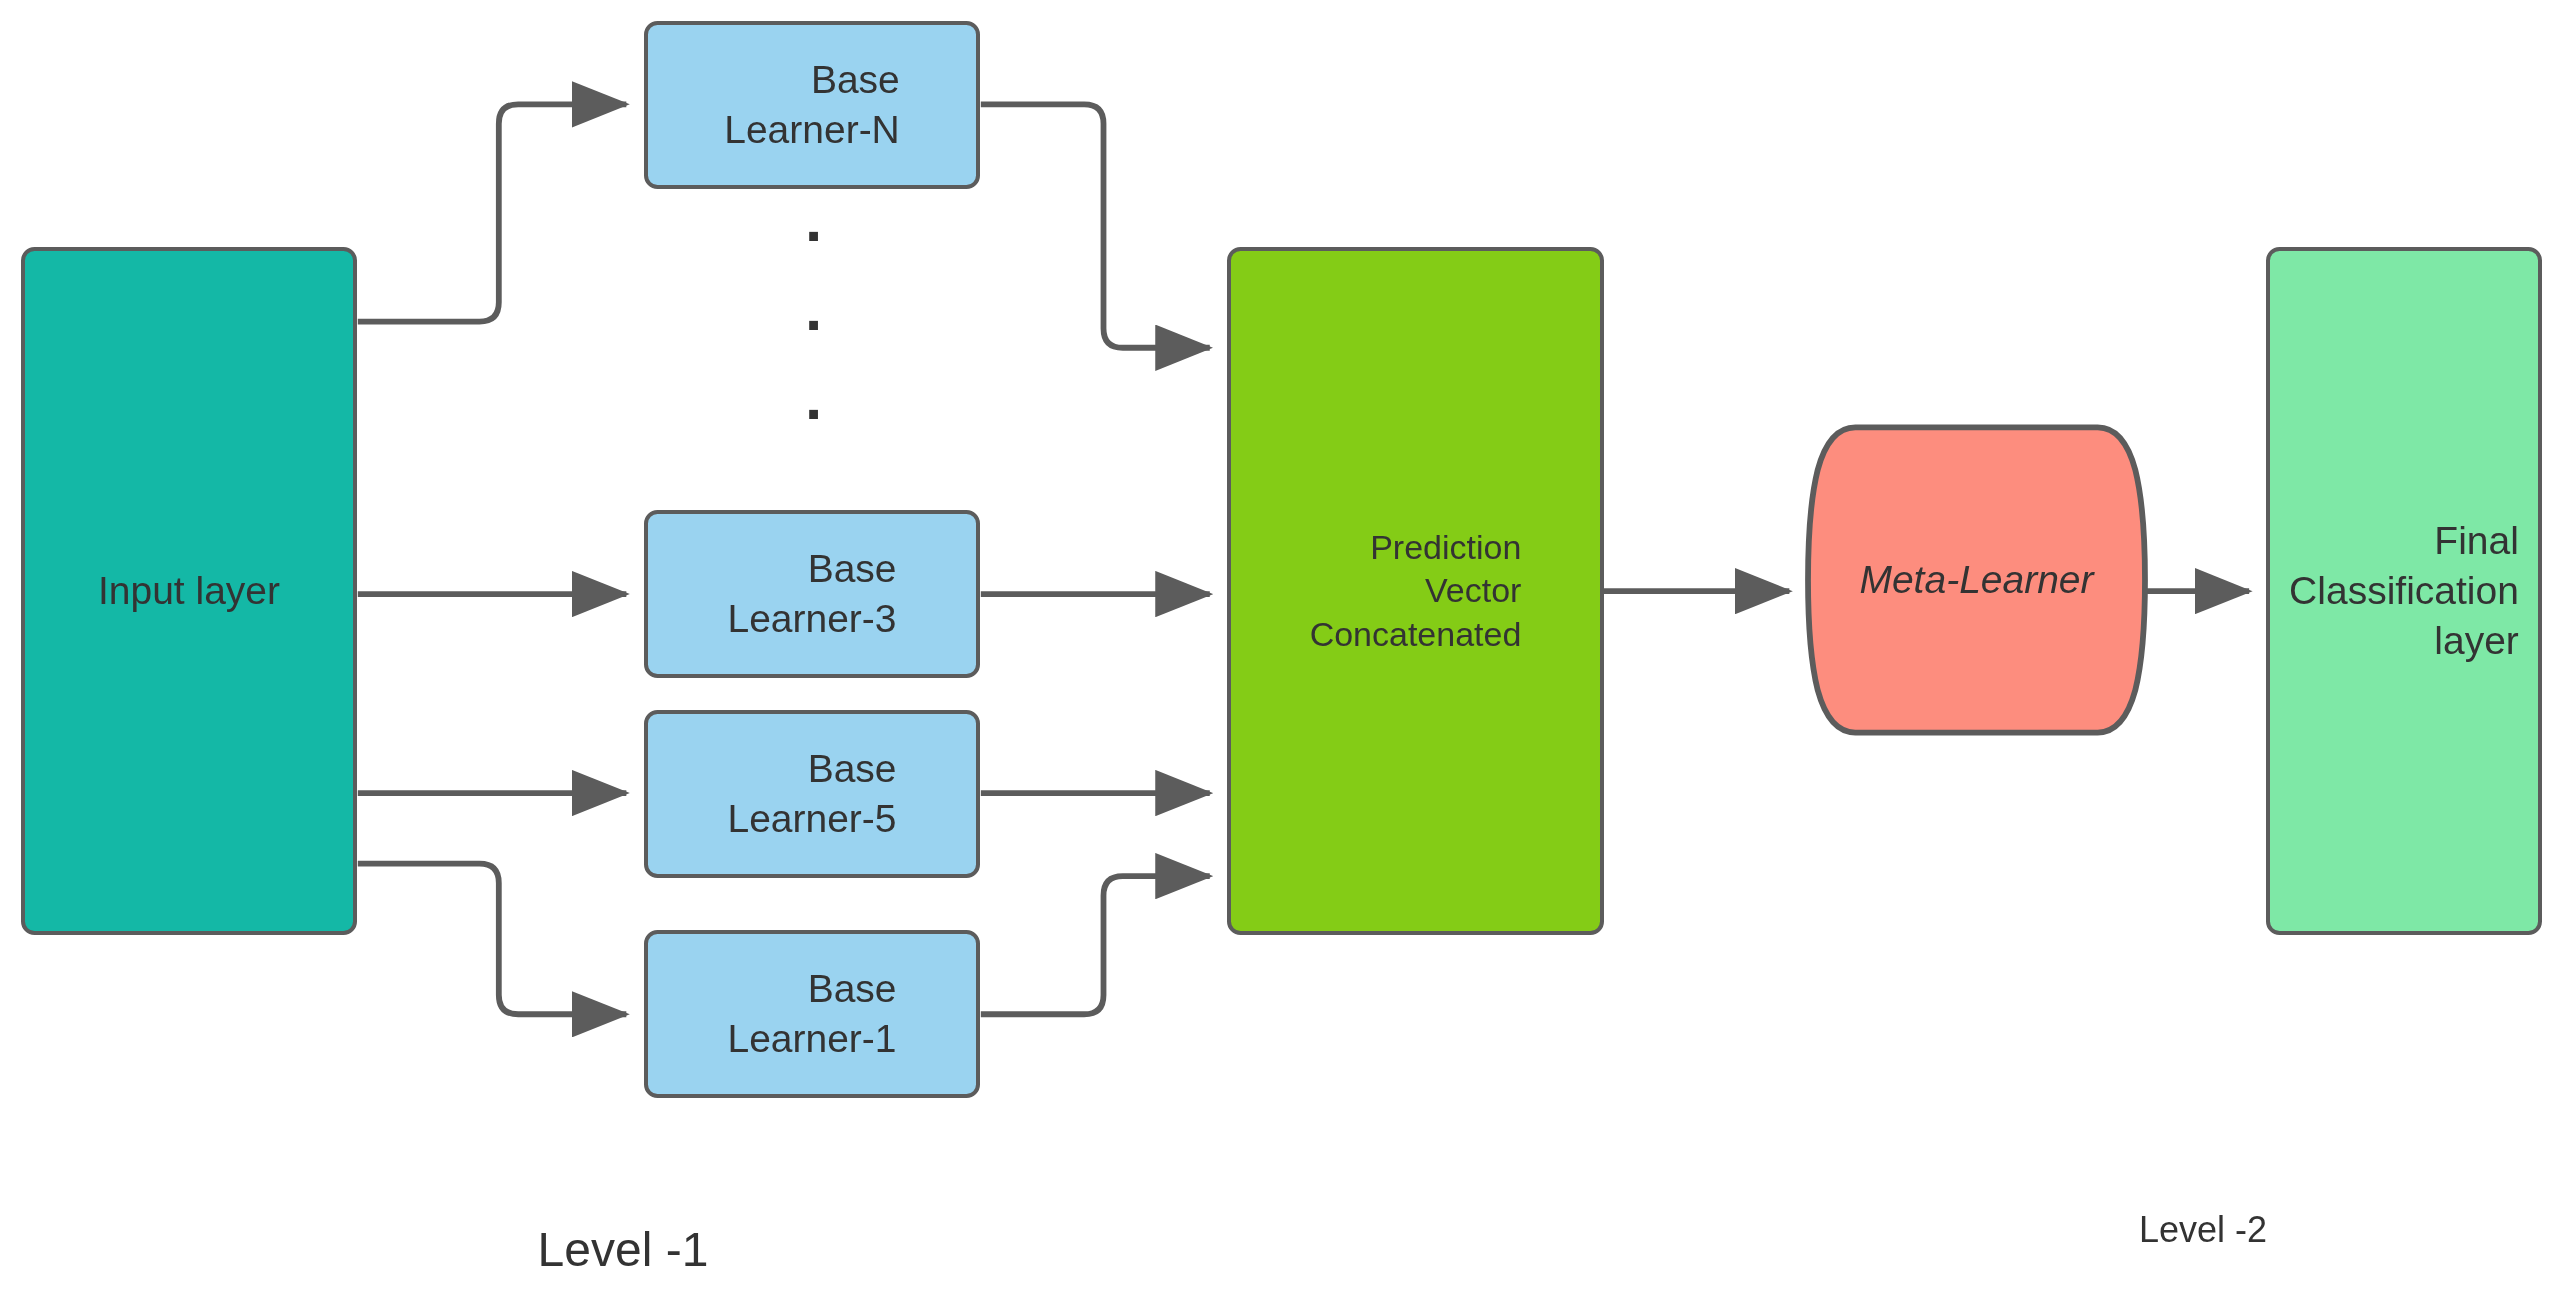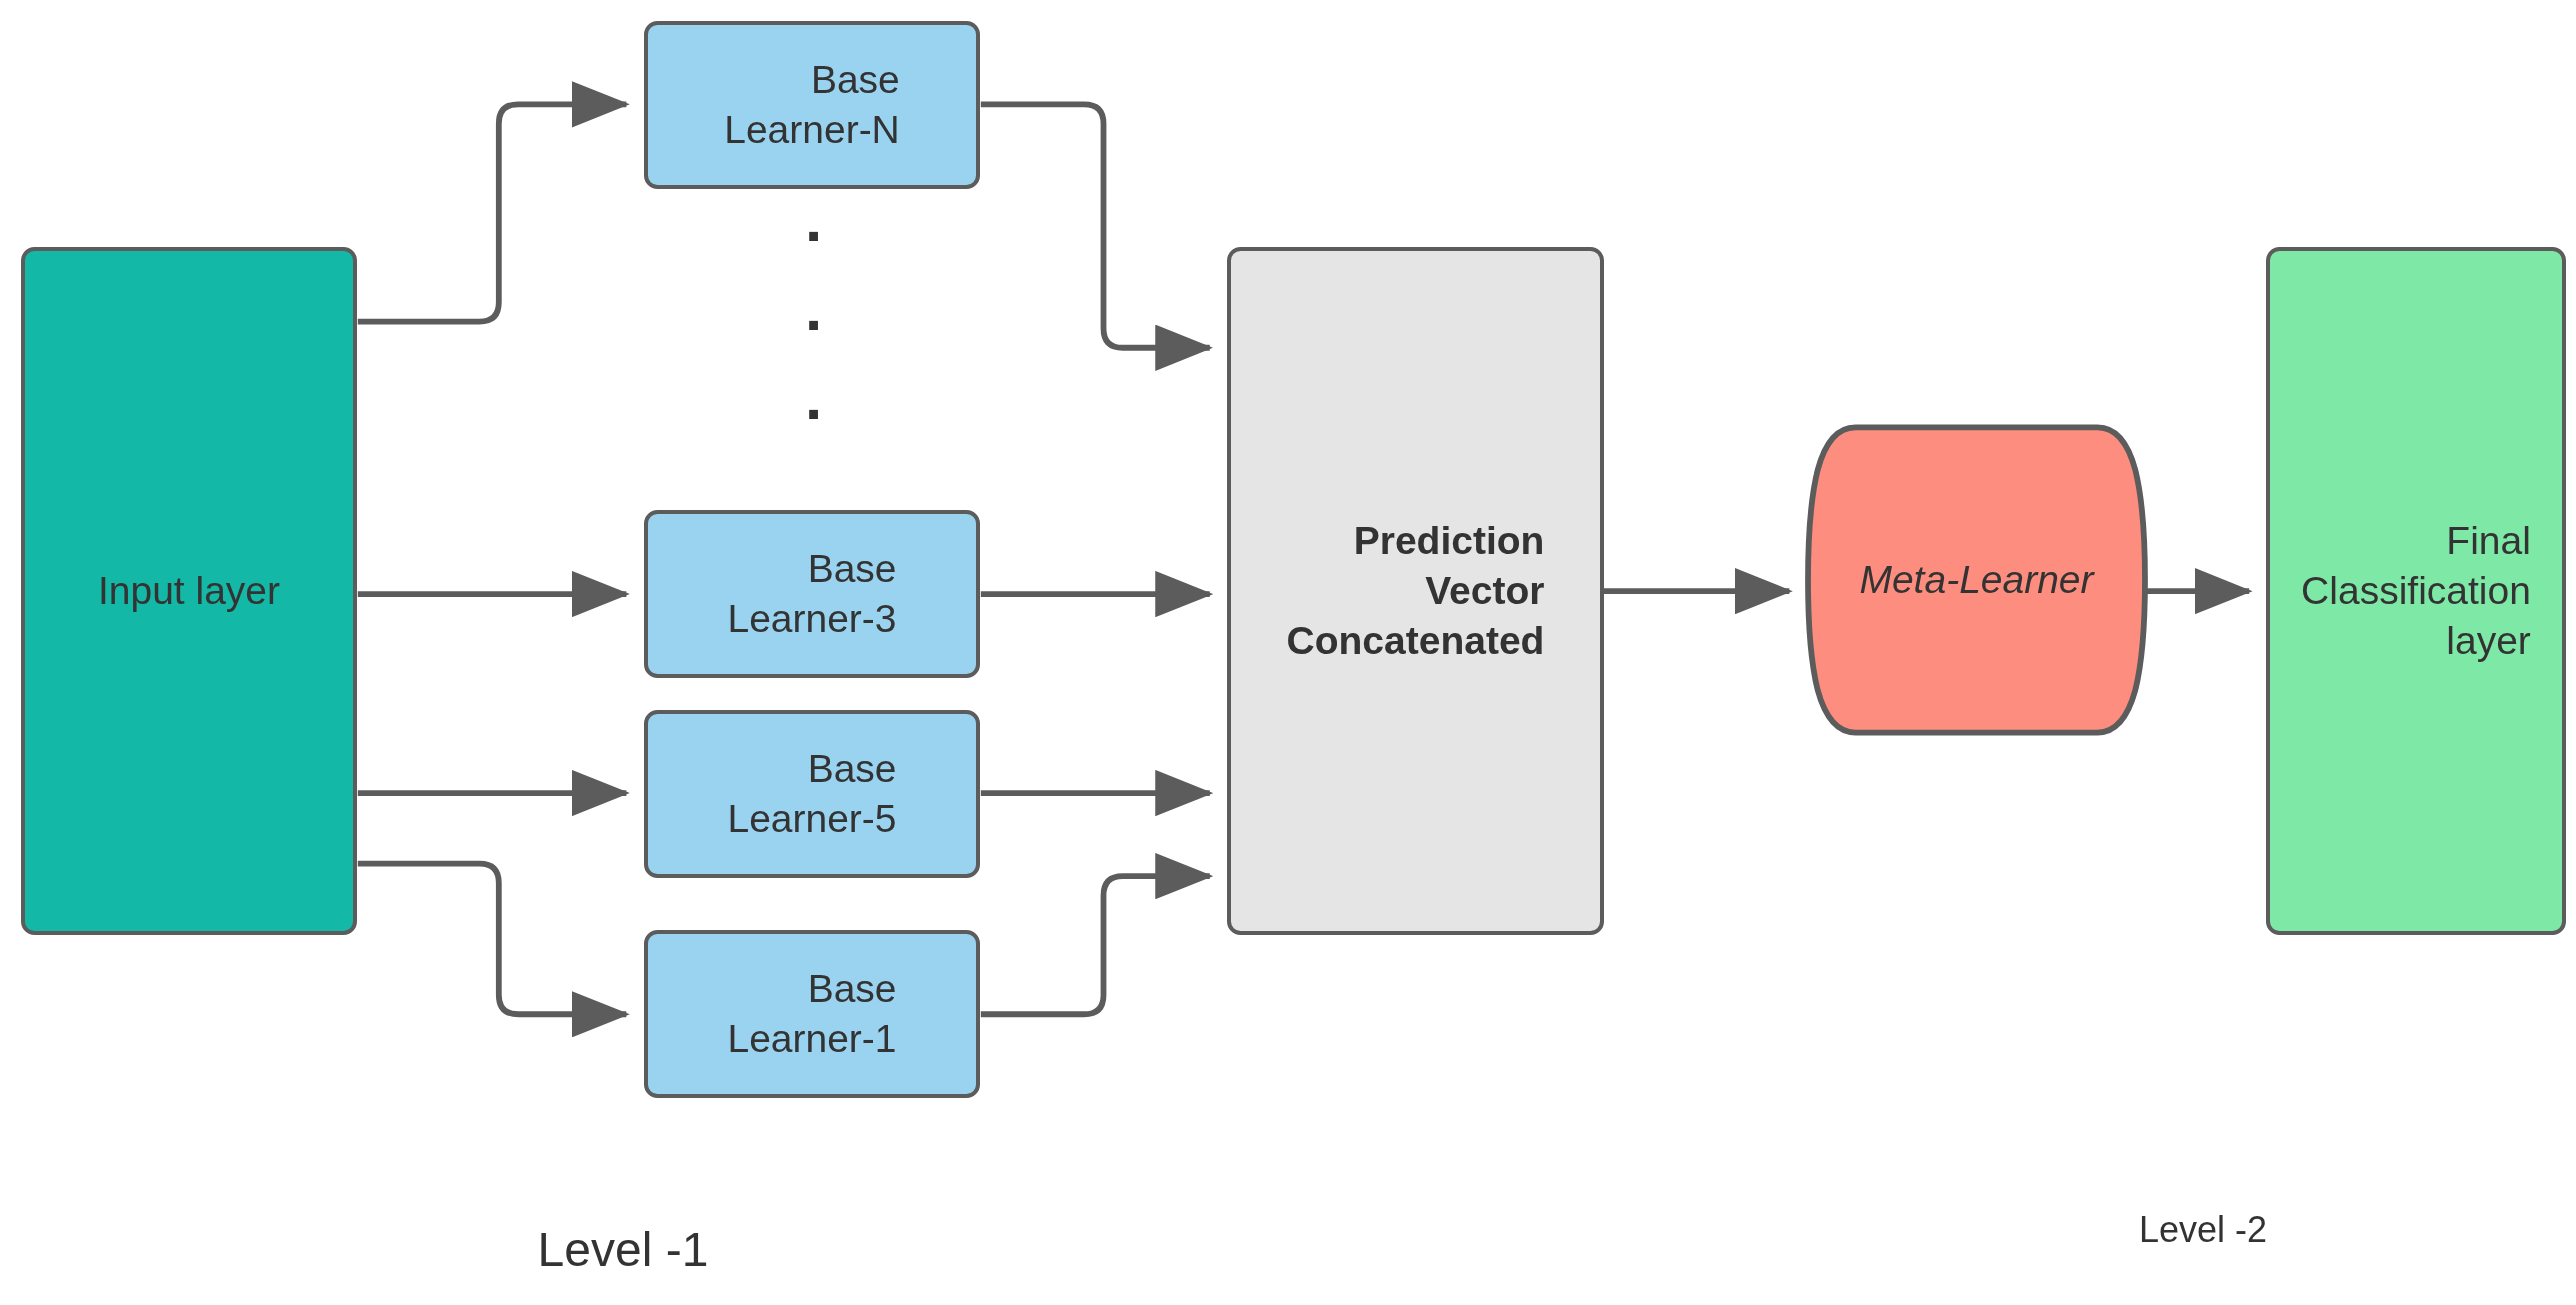--- a/index.html
+++ b/index.html
@@ -137,21 +137,21 @@
     </span>
   </div>
 
   <div class="node rect" style="left:644px; top:930px; width:336px; height:168px; background:#9ad3f0; font-size:39px;">
     <span>
       <span class="node-label">Base</span><br>
       <span class="node-label">Learner-1</span>
     </span>
   </div>
 
-  <div class="node rect" style="left:1227px; top:247px; width:377px; height:688px; background:#e5e5e5; font-size:39px;font-weight:bold;">
+  <div class="node rect" style="left:1227px; top:247px; width:377px; height:688px; background:#84cc16; font-size:34px;">
     <span>
       <span class="node-label">Prediction</span><br>
       <span class="node-label">Vector</span><br>
       <span class="node-label">Concatenated</span>
     </span>
   </div>
 
   <div class="node" id="meta-learner-node" style="left:1805px; top:412px; width:343px; height:336px; font-size:39px;font-style:italic;">
     <svg width="343" height="336" viewBox="0 0 355 348">
       <path d="M 52 16
@@ -162,21 +162,21 @@
                Q 330 332 303 332
                L 52 332
                Q 25 332 13 288
                Q 3 248 3 174
                Q 3 100 13 60
                Q 25 16 52 16 Z" fill="#fd8d7e" stroke="#5c5c5c" stroke-width="6"></path>
     </svg>
     <span class="ml-text node-label">Meta-Learner</span>
   </div>
 
-  <div class="node rect" style="left:2266px; top:247px; width:300px; height:688px; background:#7ee8a6; font-size:39px;">
+  <div class="node rect" style="left:2266px; top:247px; width:276px; height:688px; background:#7ee8a6; font-size:39px;">
     <span>
       <span class="node-label">Final</span><br>
       <span class="node-label">Classification</span><br>
       <span class="node-label">layer</span>
     </span>
   </div>
 
   <div class="level-label" style="left:430px; top:1222px; width:386px; font-size:48px;">Level -1</div>
 
   <div class="level-label" style="left:2010px; top:1209px; width:386px; font-size:36px;">Level -2</div>

